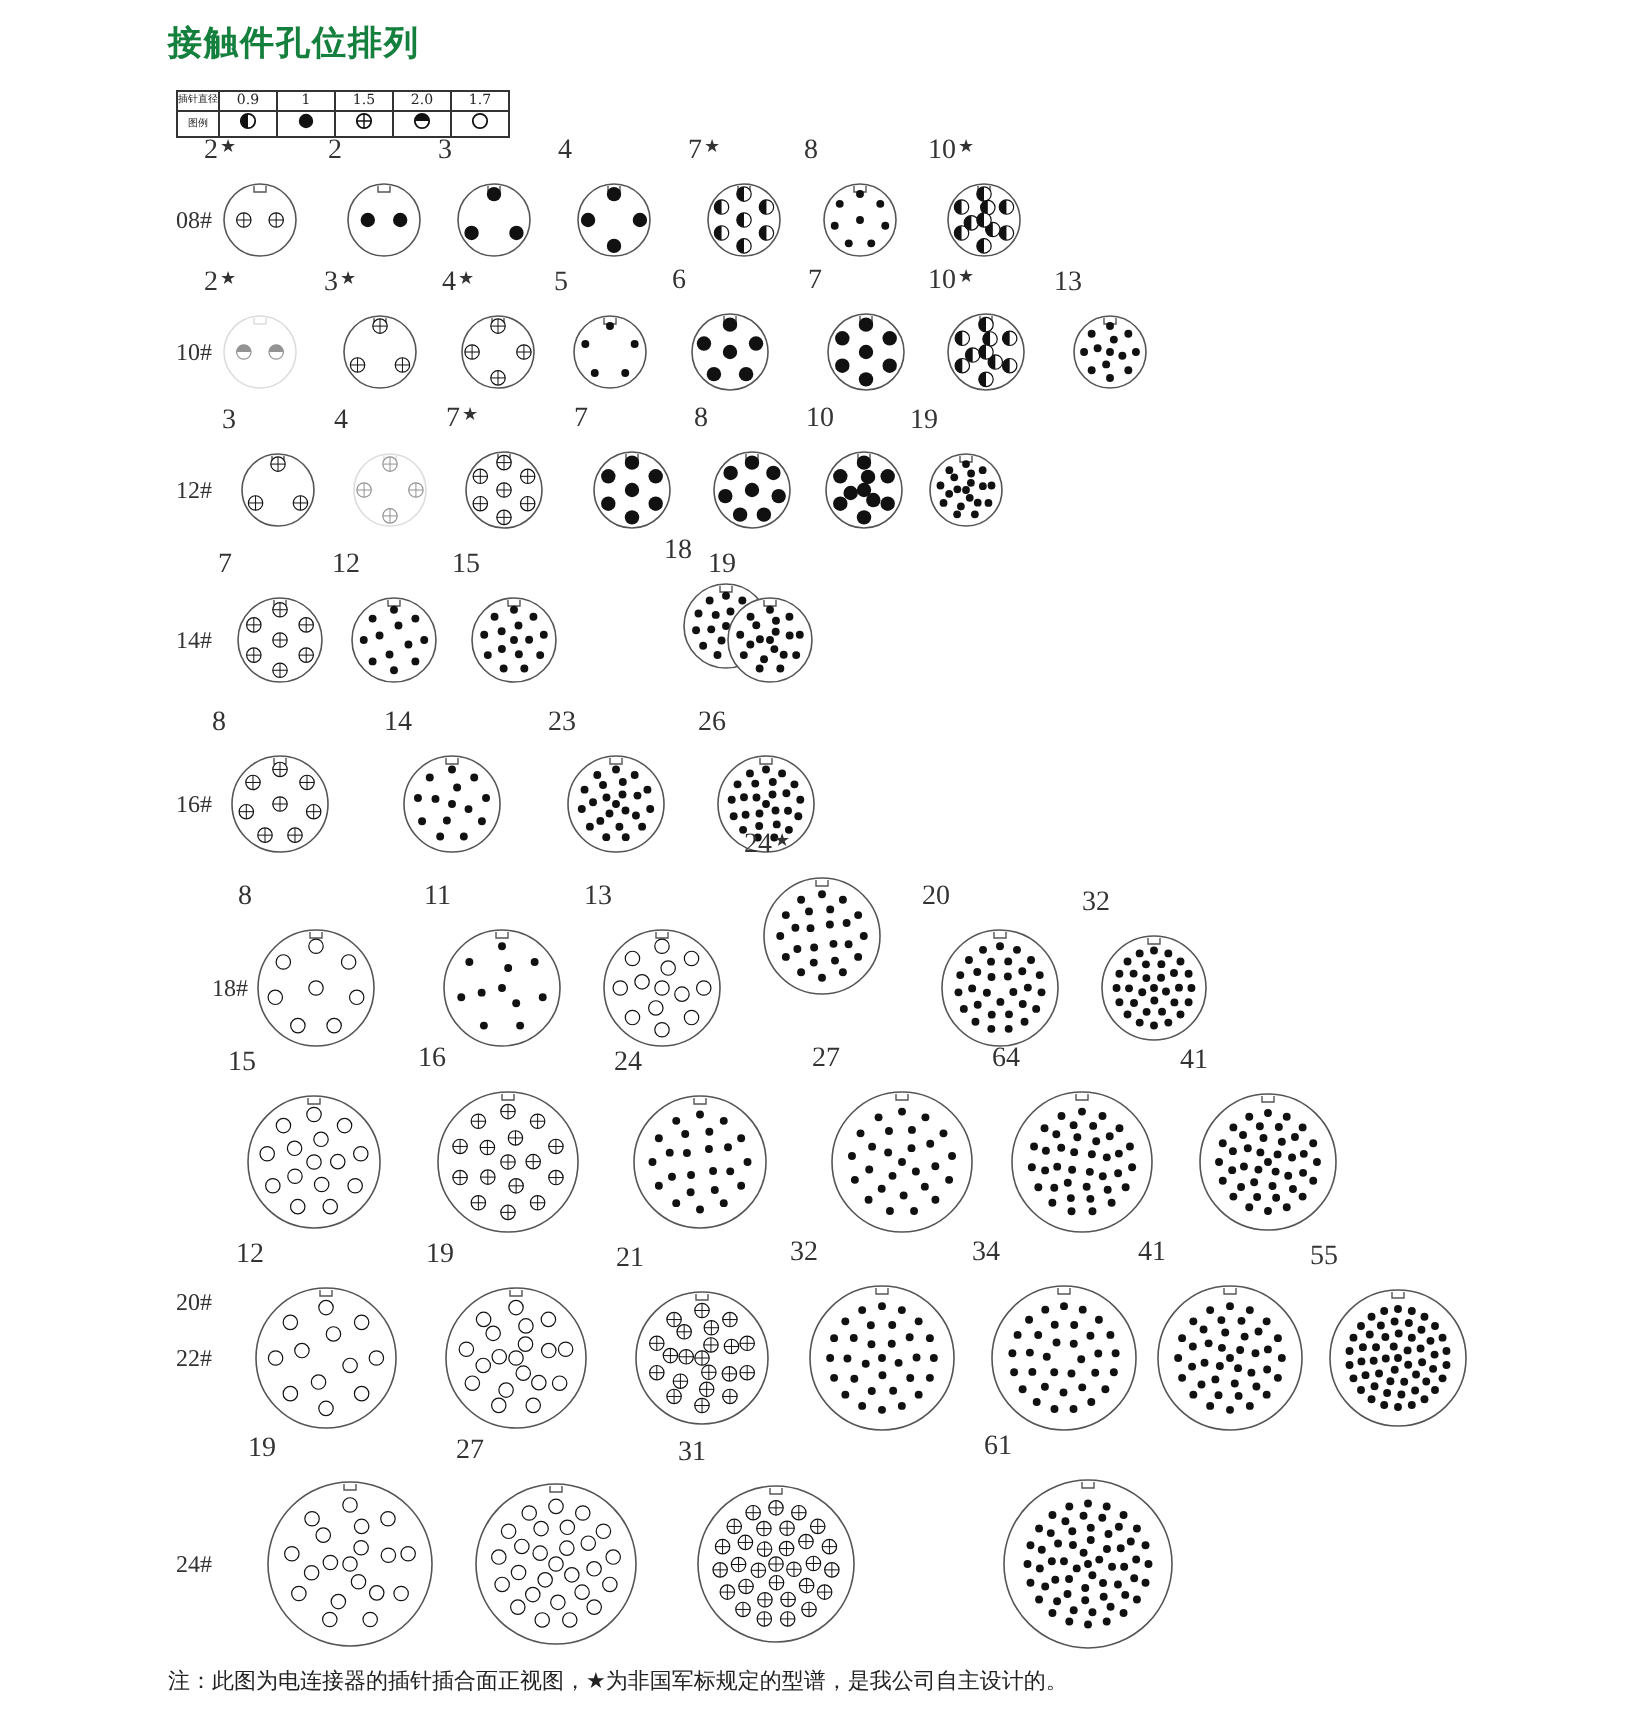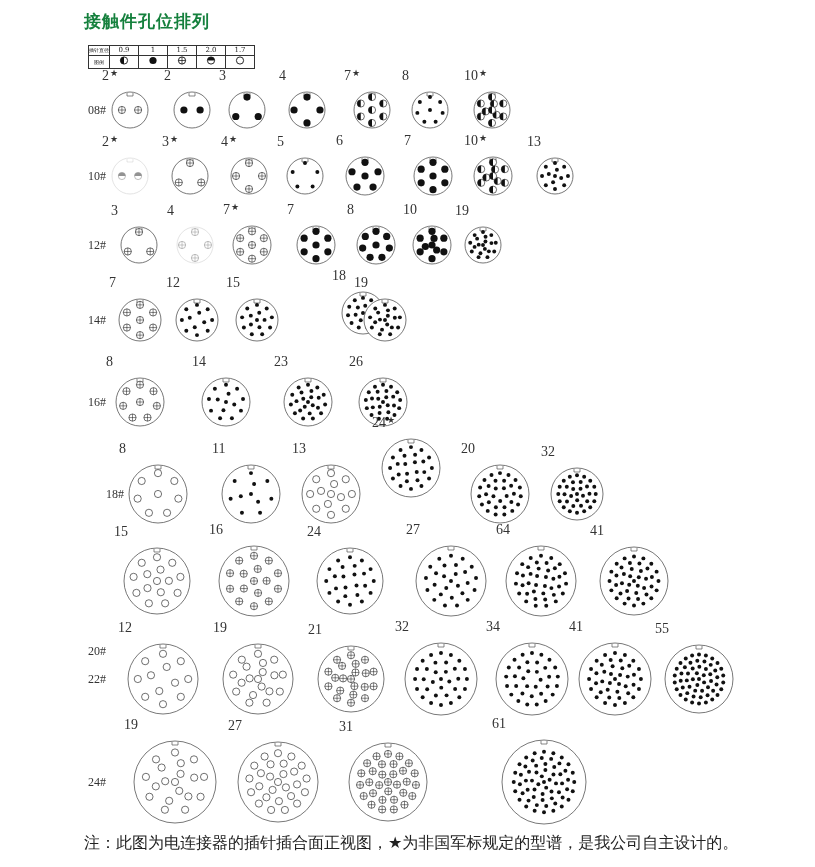--- a/index.html
+++ b/index.html
@@ -8,21 +8,21 @@
   .title { position:absolute; left:84px; top:10px; font-family:"DejaVu Sans", sans-serif;
            font-size:17px; font-weight:bold; color:#15803d; letter-spacing:1px; }
   .legend { position:absolute; left:88px; top:45px; border-collapse:collapse; font-size:7px; }
   .legend td { border:1px solid #333; width:28px; height:9px; text-align:center; padding:0; line-height:9px; }
   .legend td.hd { width:20px; font-size:5px; }
   .row-label { position:absolute; font-family:"Liberation Serif", serif; font-size:12px; color:#333; }
   .conn { position:absolute; }
   .conn .num { position:absolute; left:-8px; top:-22px; font-family:"Liberation Serif", serif; font-size:14px; color:#333; white-space:nowrap; }
   .conn .num .star { font-size:9px; vertical-align:top; margin-left:1px; }
   .conn svg { display:block; }
-  .note { position:absolute; left:84px; top:833px; font-family:"DejaVu Sans", sans-serif; font-size:16px; color:#222; white-space:nowrap;text-align:right; }
+  .note { position:absolute; left:84px; top:833px; font-family:"DejaVu Sans", sans-serif; font-size:11px; color:#222; white-space:nowrap;text-align:right; }
 </style>
 </head>
 <body>
 
 <div class="title">接触件孔位排列</div>
 
 <table class="legend">
   <tbody>
       <tr>
     <td class="hd">插针直径</td>

